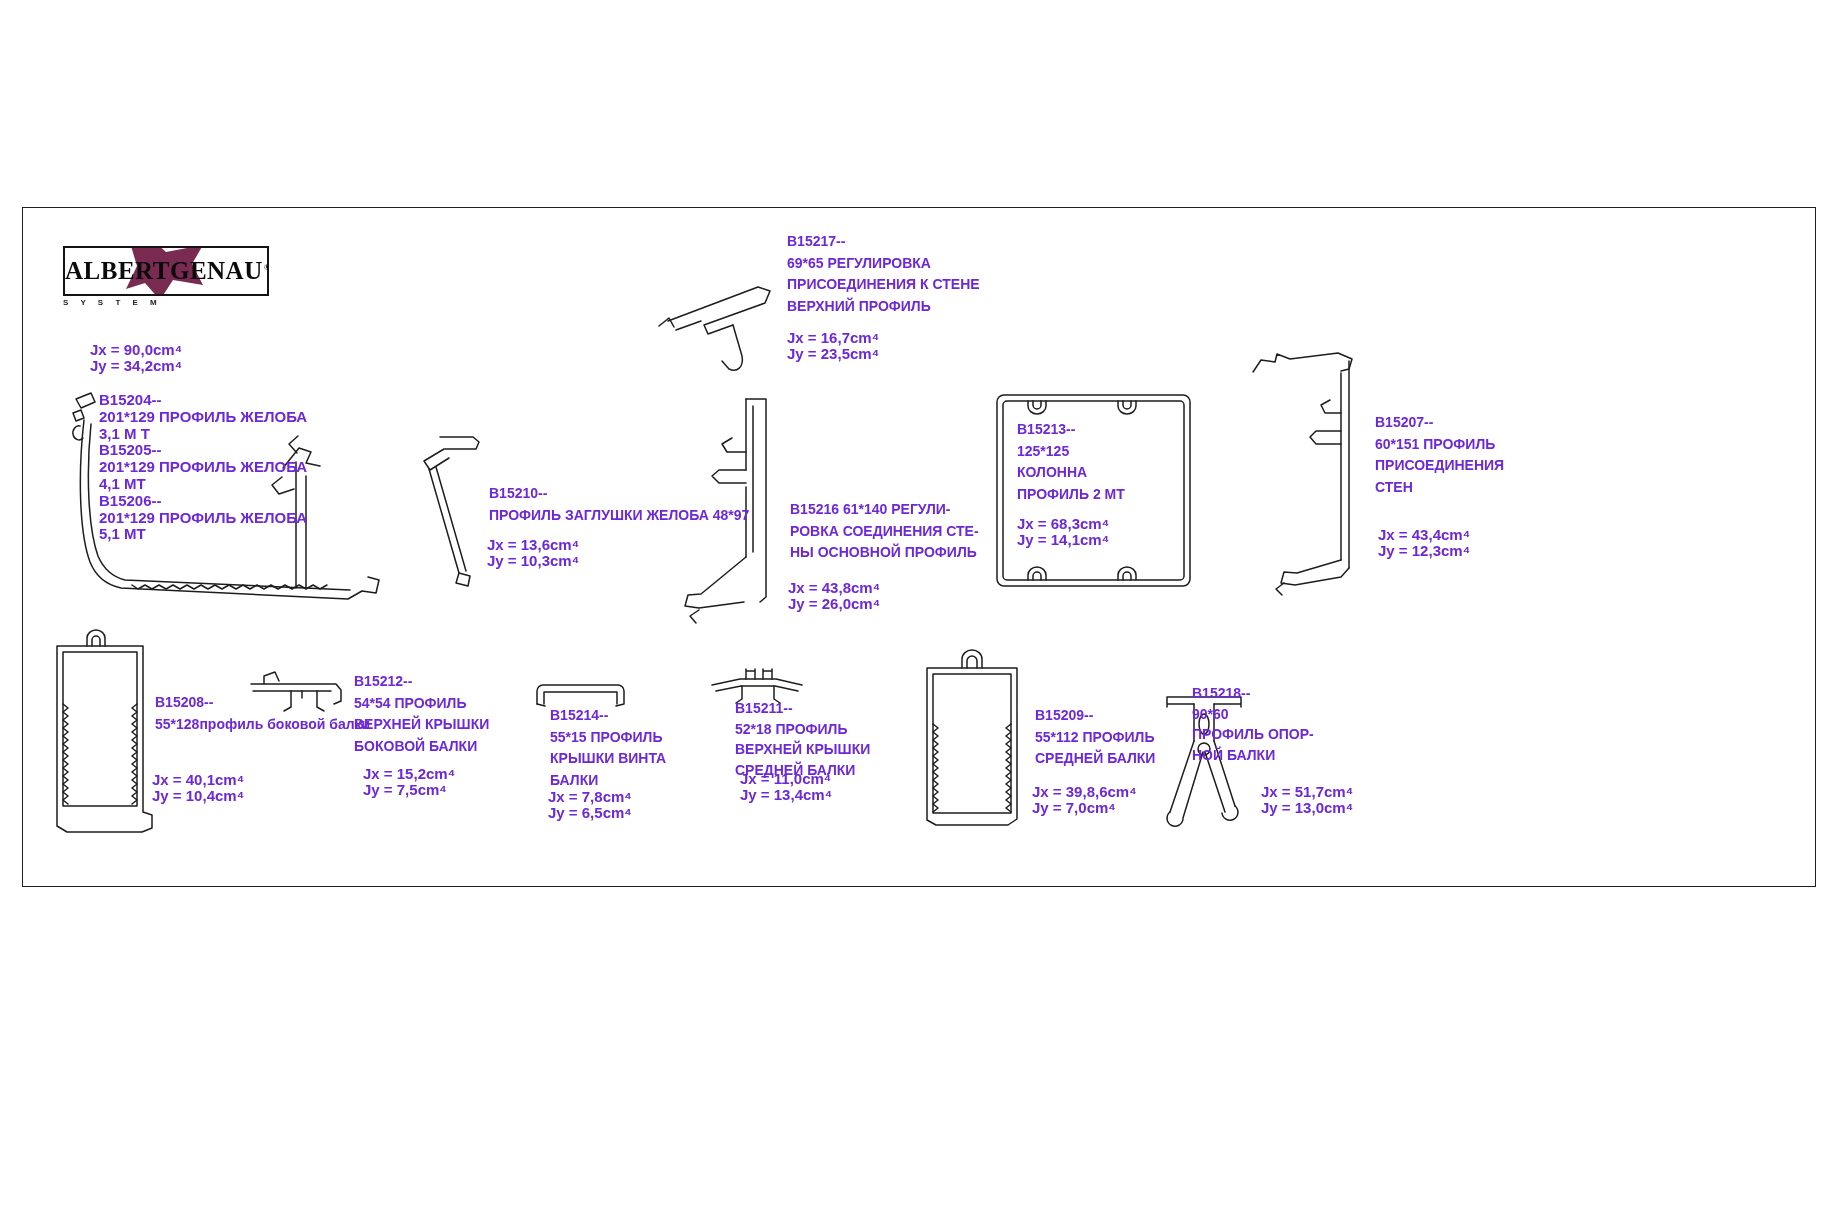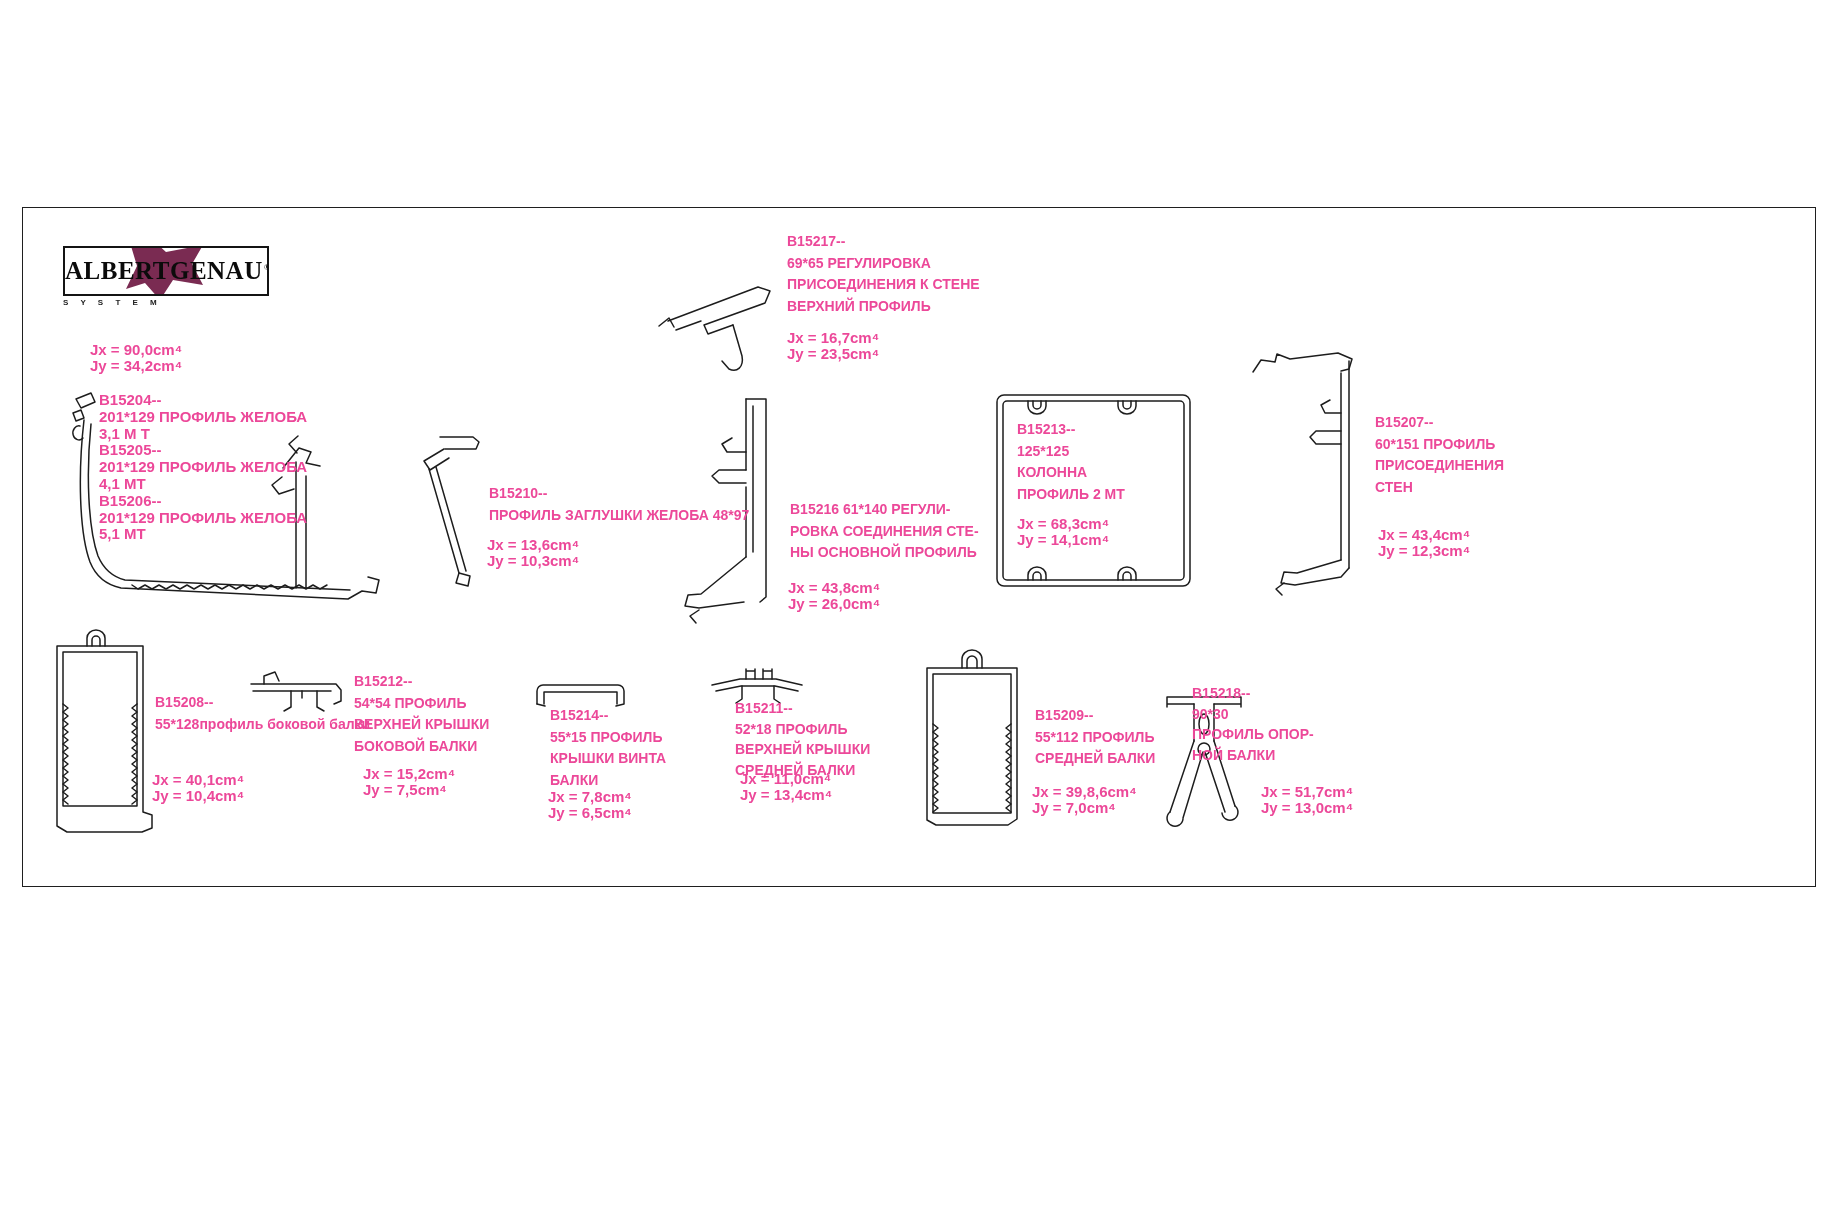--- a/index.html
+++ b/index.html
@@ -1,19 +1,19 @@
 <!DOCTYPE html>
 <html><head>
 <meta charset="utf-8">
 <style>
   html,body{margin:0;padding:0}
   body{background:#ffffff;font-family:"Liberation Sans",sans-serif}
   .page{position:relative;width:1839px;height:1227px;background:#fff;overflow:hidden;color:#0a0a0a}
   .frame{position:absolute;left:22px;top:207px;width:1792px;height:678px;border:1.5px solid #1f1f1f}
-  .tblock{position:absolute;white-space:nowrap;color:#ec4899}
+  .tblock{position:absolute;white-space:nowrap;color:#6d28d9}
   .desc{font-size:14px;line-height:21.5px;font-weight:700}
   .desc-tight{font-size:15px;line-height:16.8px;font-weight:700}
   .inertia{font-size:15px;line-height:15.5px;font-weight:700}
   svg.art{position:absolute;left:0;top:0}
   
   .logo{position:absolute;left:63px;top:246px;width:206px}
   .logo-box{position:relative;height:46px;border:2px solid #141414;background:#fff;display:flex;align-items:center;justify-content:flex-start;overflow:hidden}
   .logo-shield{position:absolute;left:50%;top:50%;transform:translate(-50%,-50%);width:86px;height:60px}
   .logo-word{position:relative;font-family:"Liberation Serif",serif;font-weight:700;font-size:25px;letter-spacing:.5px;color:#0b0b0b;z-index:2}
   .logo-reg{font-size:9px;vertical-align:super;margin-left:1px}
@@ -267,21 +267,21 @@
     <div>55*112 ПРОФИЛЬ</div>
     <div>СРЕДНЕЙ БАЛКИ</div>
   </div>
   <div class="tblock inertia" style="left:1032px;top:784px">
     <div>Jx = 39,8,6cm⁴</div>
     <div>Jy = 7,0cm⁴</div>
   </div>
 
   <div class="tblock desc" style="left:1192px;top:683px;line-height:20.5px">
     <div>B15218--</div>
-    <div>90*30</div>
+    <div>90*60</div>
     <div>ПРОФИЛЬ ОПОР-</div>
     <div>НОЙ БАЛКИ</div>
   </div>
   <div class="tblock inertia" style="left:1261px;top:784px">
     <div>Jx = 51,7cm⁴</div>
     <div>Jy = 13,0cm⁴</div>
   </div>
 
 </div>
 

